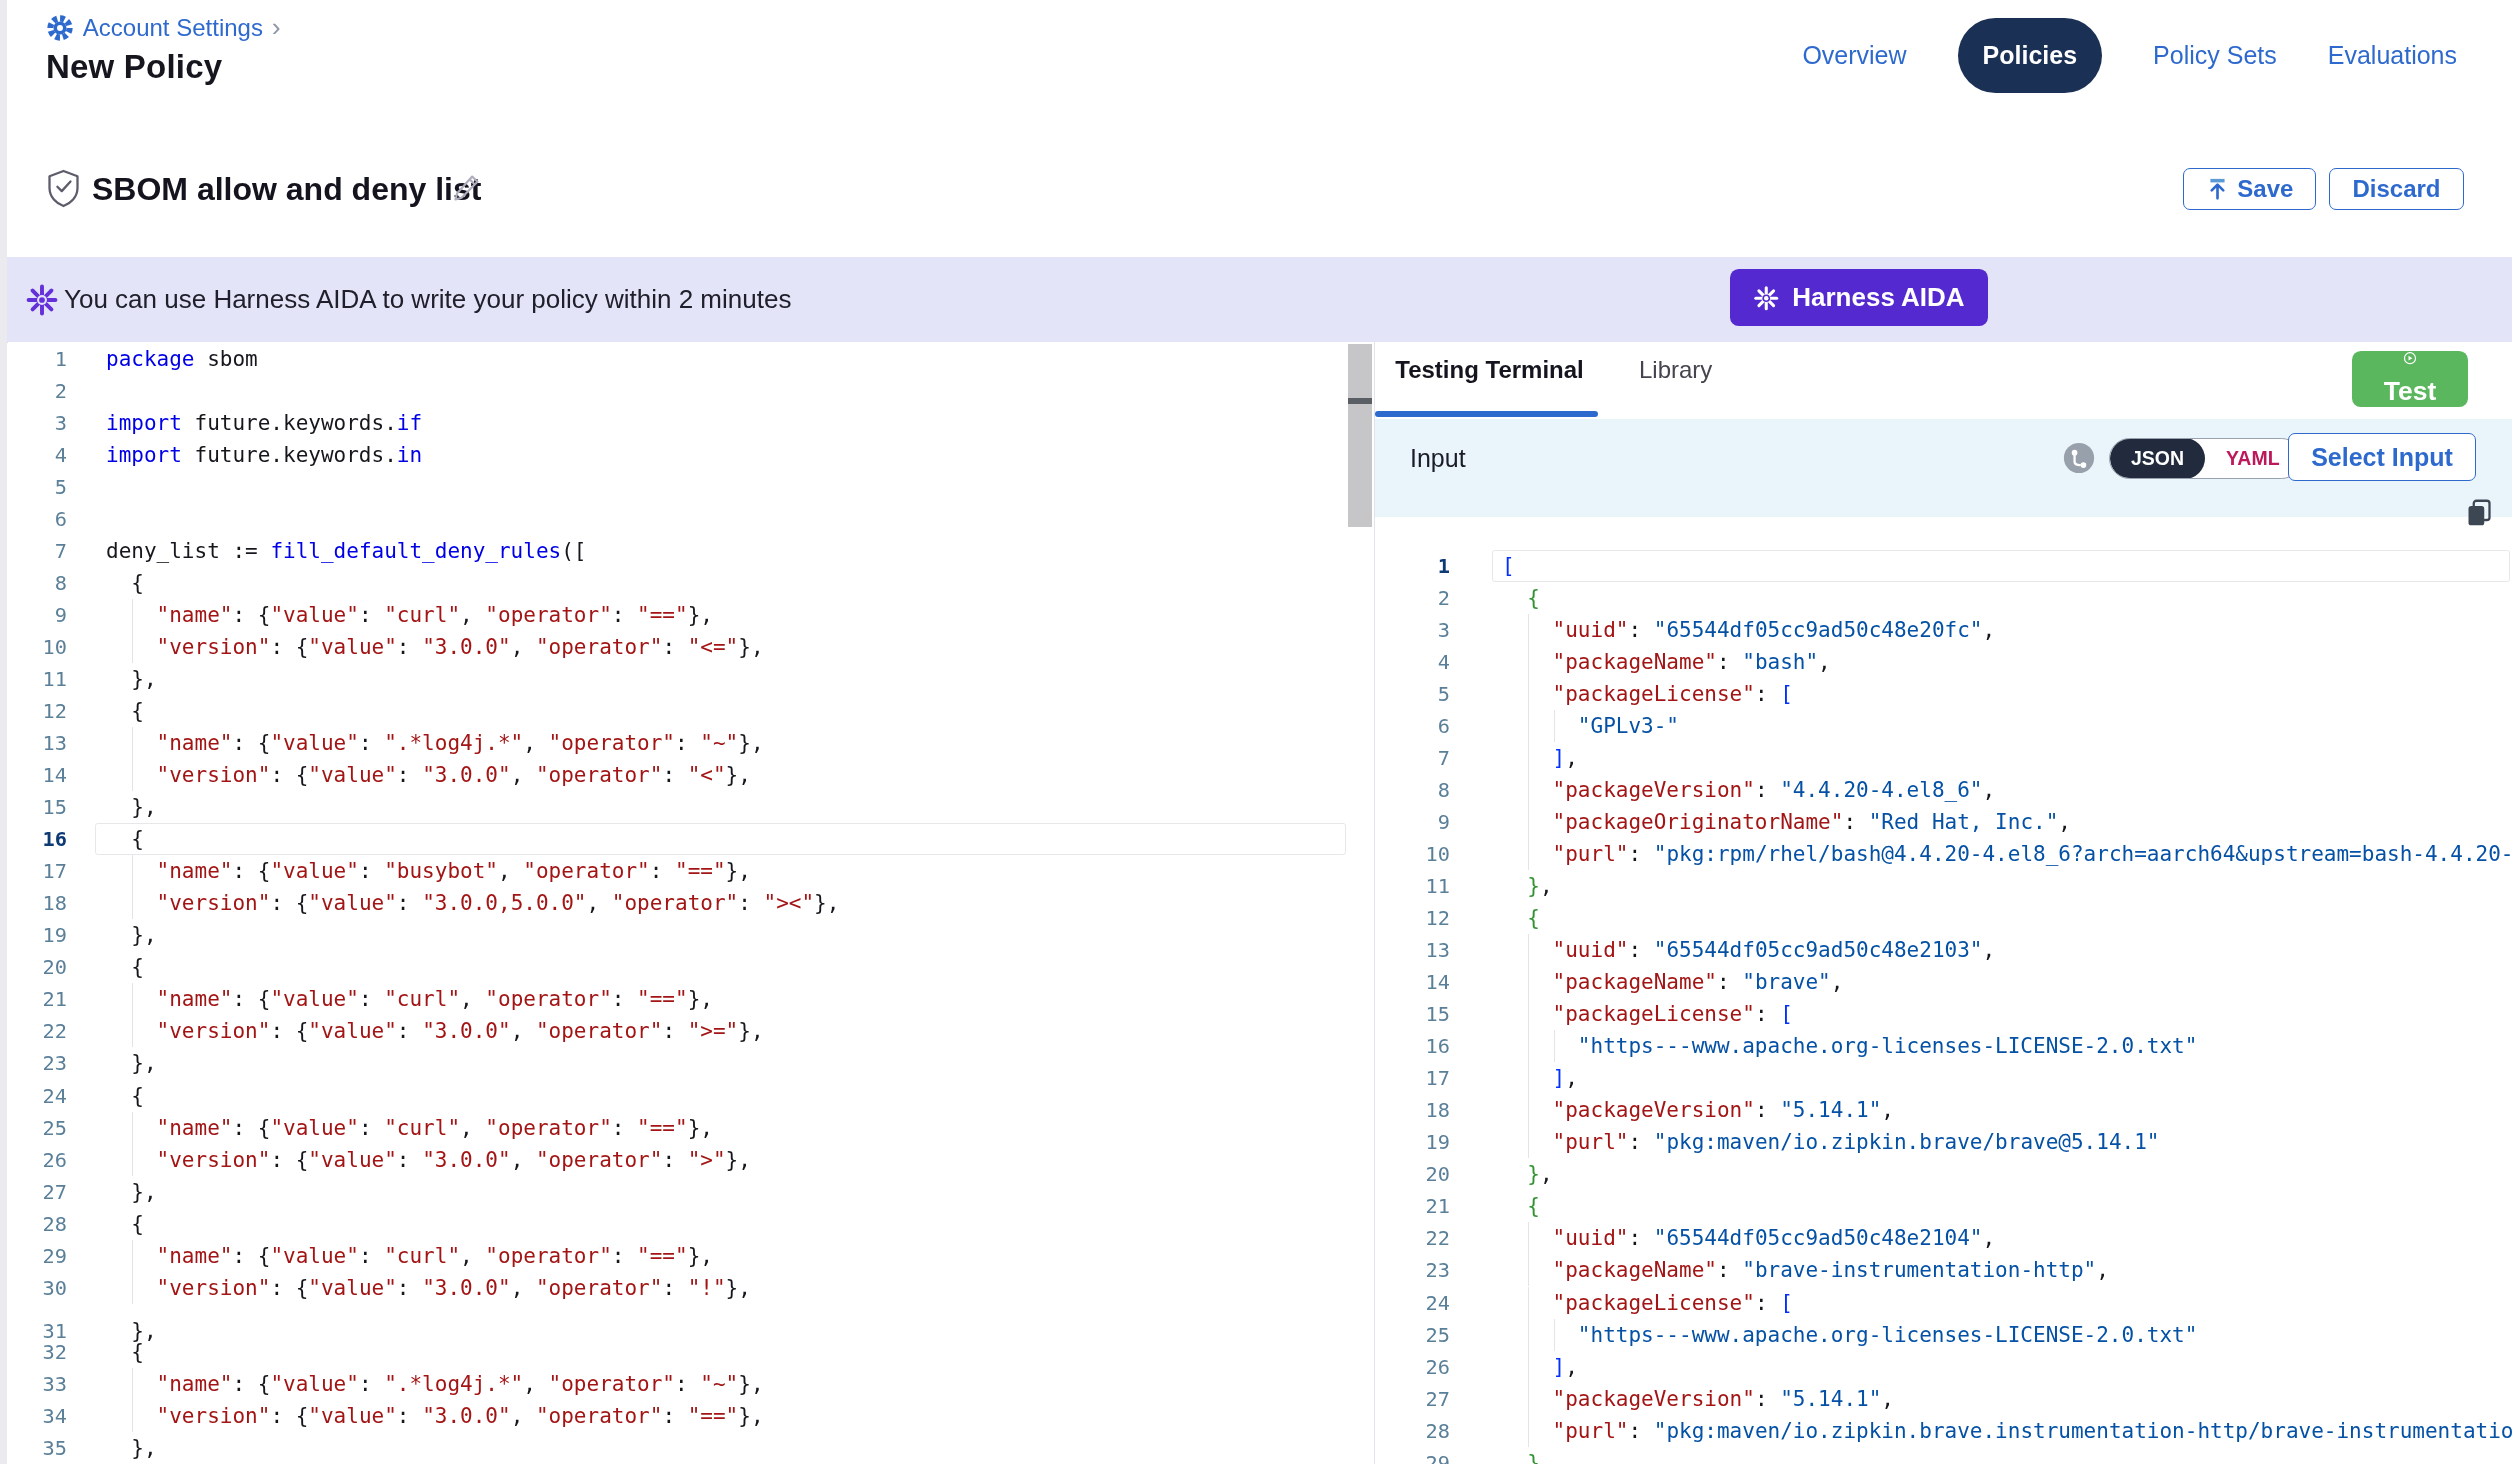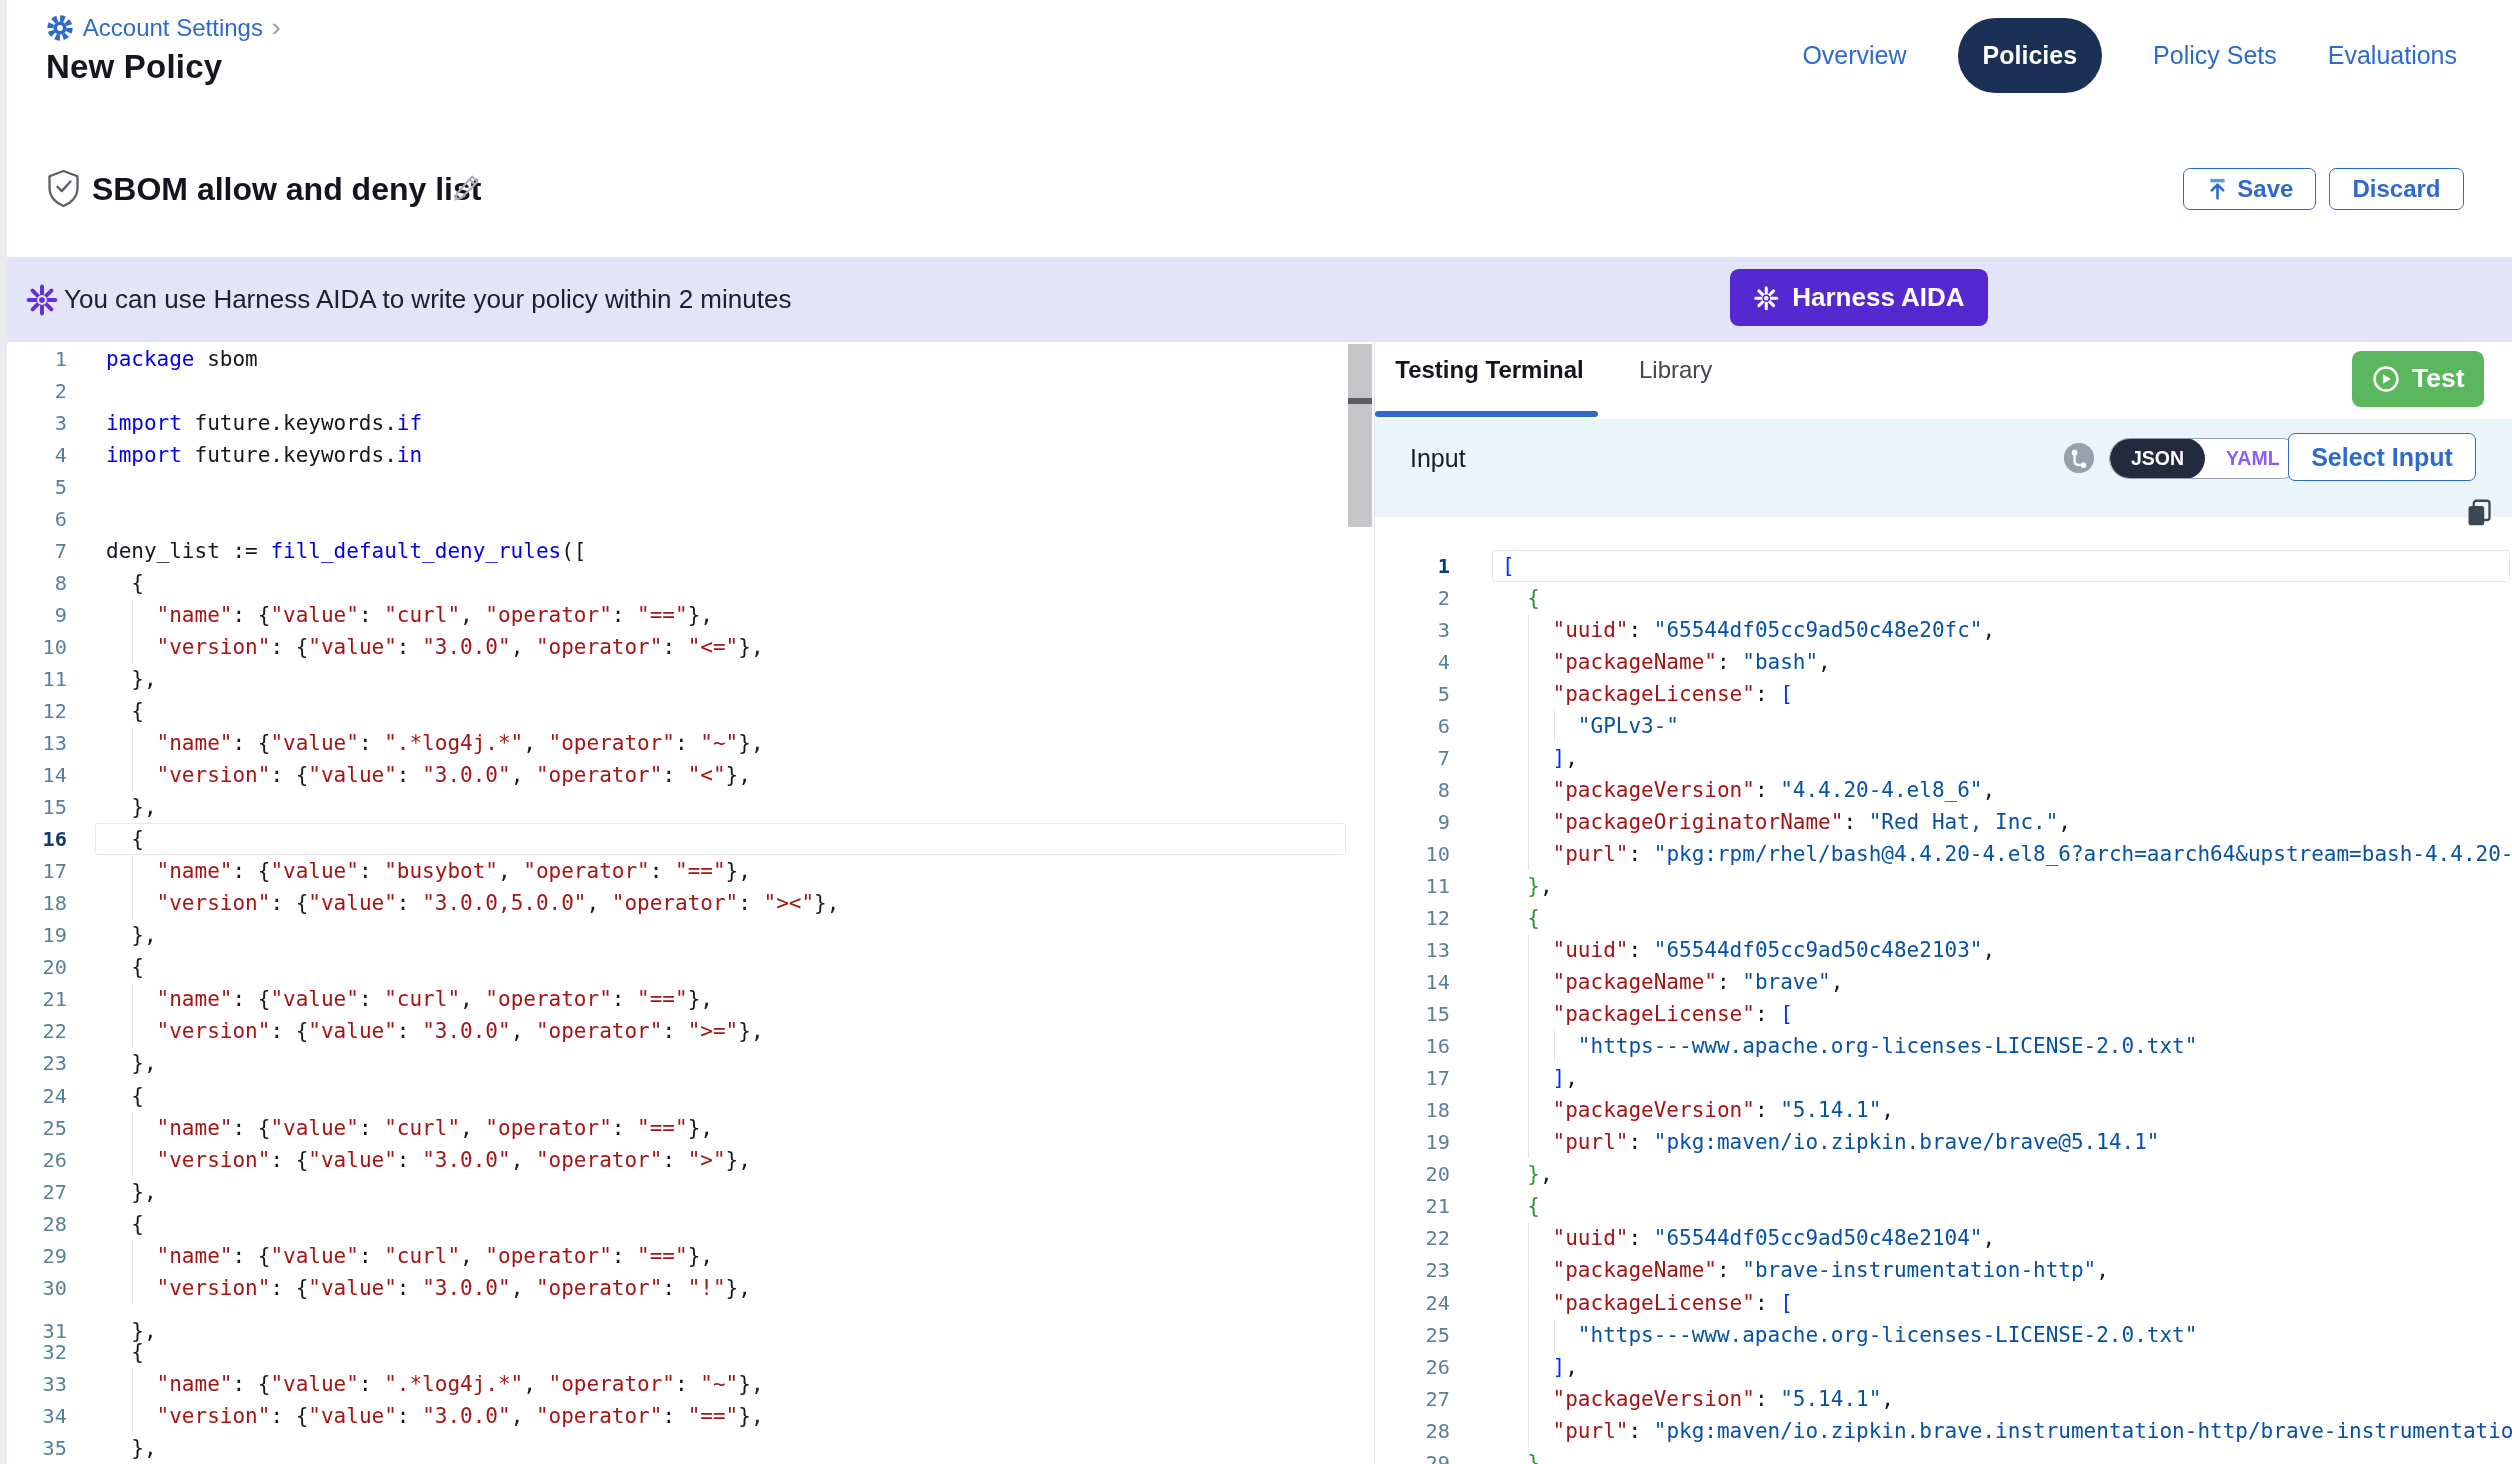--- a/index.html
+++ b/index.html
@@ -53,30 +53,30 @@
   #editor-left .ln{width:60px;}
   #editor-left .cl.active::after{left:88px;}
   #left-scroll-thumb{left:1348px;top:344px;width:24px;height:183px;background:#c6c6c9;}
   #left-scroll-cursor{left:1348px;top:398px;width:24px;height:6.2px;background:#5a5f66;}
 
   
   #right-panel{left:1374px;top:342px;right:0;bottom:0;border-left:0.9px solid #e3e3ea;background:#fff;}
   #rp-tab-testing{left:20.3px;top:14px;font-size:24px;font-weight:700;color:#15151f;cursor:pointer;}
   #rp-tab-library{left:264px;top:14px;font-size:24px;font-weight:500;color:#45454f;cursor:pointer;}
   #rp-underline{left:0;top:69px;width:223px;height:6.2px;background:#2e6ace;border-radius:3.5px;}
-  #test-btn{left:977px;top:8.8px;width:132px;height:56px;background:#5bb75e;border-radius:8.8px;
-    display:flex;align-items:center;justify-content:center;gap:10.6px;color:#fff;font-size:26.5px;font-weight:700;cursor:pointer;}
+  #test-btn{left:977px;top:8.8px;width:116px;height:56px;background:#5bb75e;border-radius:8.8px;
+    display:flex;align-items:center;justify-content:center;gap:10.6px;color:#fff;font-size:26.5px;font-weight:700;cursor:pointer;flex-direction:column;}
   #input-row{left:0;top:77px;right:0;height:98px;background:#e9f5fb;}
   #input-label{left:35px;top:0;height:78px;display:flex;align-items:center;font-size:25px;font-weight:500;color:#1c1c28;}
   #pipeline-circle{left:688px;top:23px;}
   #format-toggle{left:734px;top:18.6px;height:41px;display:flex;align-items:center;background:#fff;
     border:0.9px solid #99a0b0;border-radius:884px;box-sizing:border-box;overflow:hidden;}
   #format-toggle .seg{font-size:19.5px;font-weight:700;padding:0 21px;height:41px;display:flex;align-items:center;cursor:pointer;}
   #format-toggle .seg.sel{background:#212b3d;color:#fff;border-radius:884px;}
-  #format-toggle .seg.unsel{color:#8b5cf6;}
+  #format-toggle .seg.unsel{color:#be185d;}
   #select-input-btn{left:913px;top:14px;width:188px;height:48px;font-size:25px;}
   #copy-icon{left:1090px;top:156px;cursor:pointer;}
   #editor-right{left:0;top:208px;right:0;bottom:0;overflow:hidden;background:#fff;}
   #editor-right .ln{width:75px;}
   #editor-right .cl.active::after{left:117px;}
 </style>
 </head>
 <body>
 
 <div id="app">

